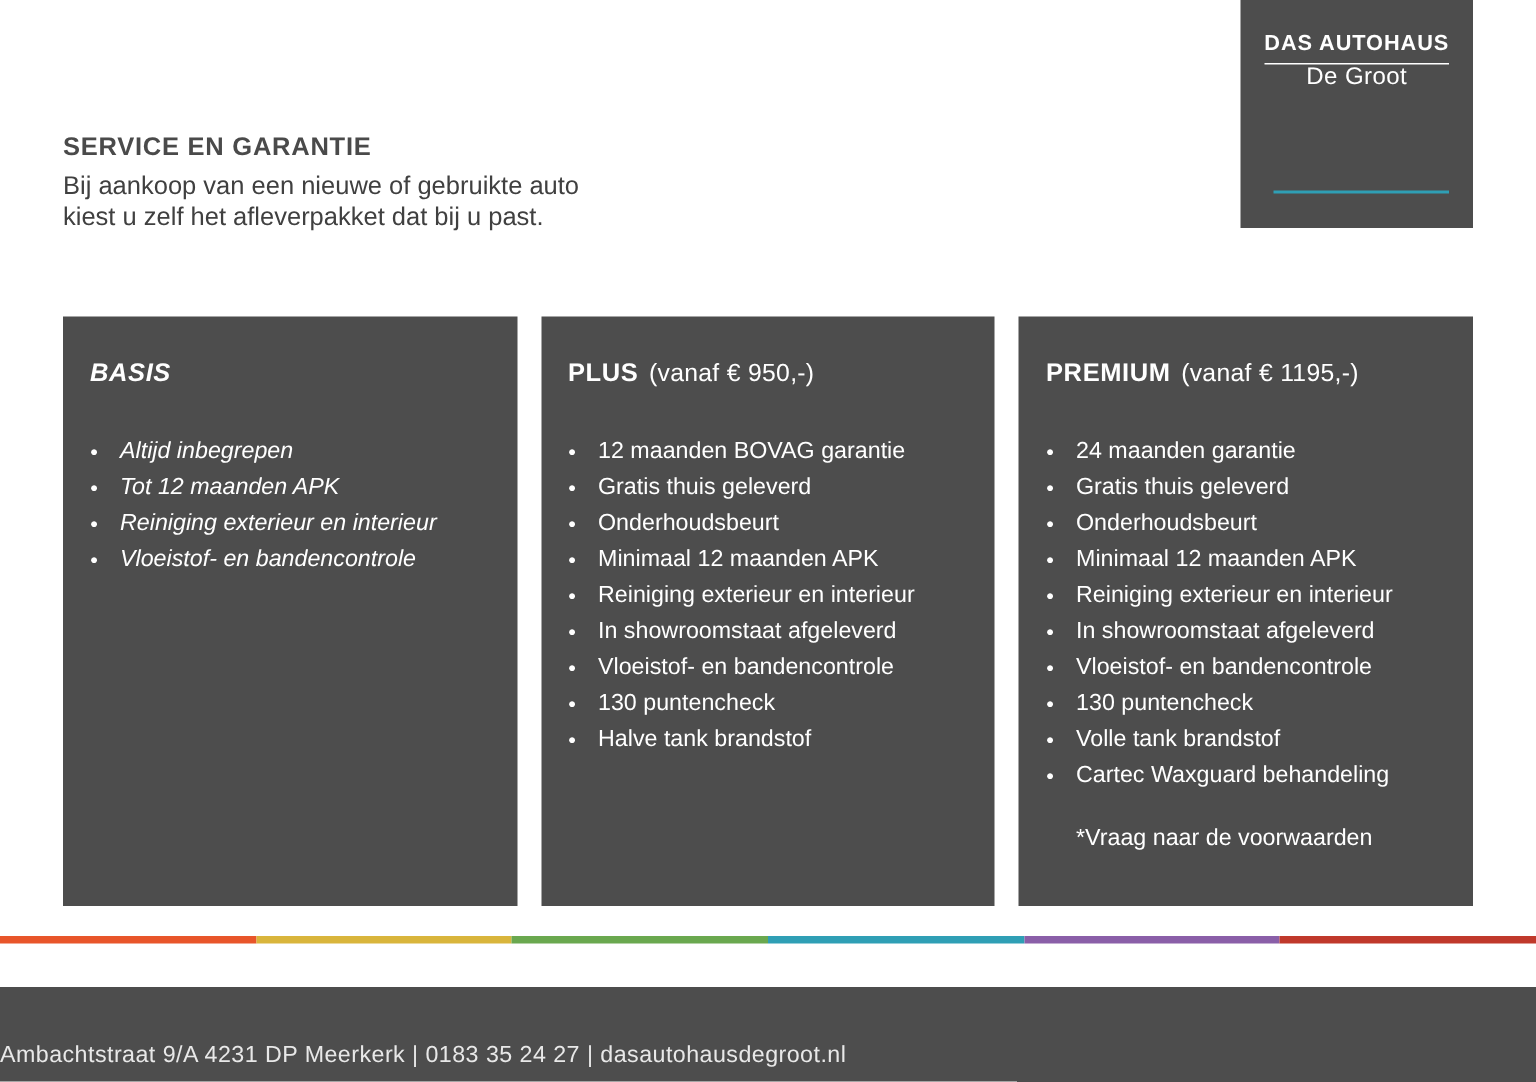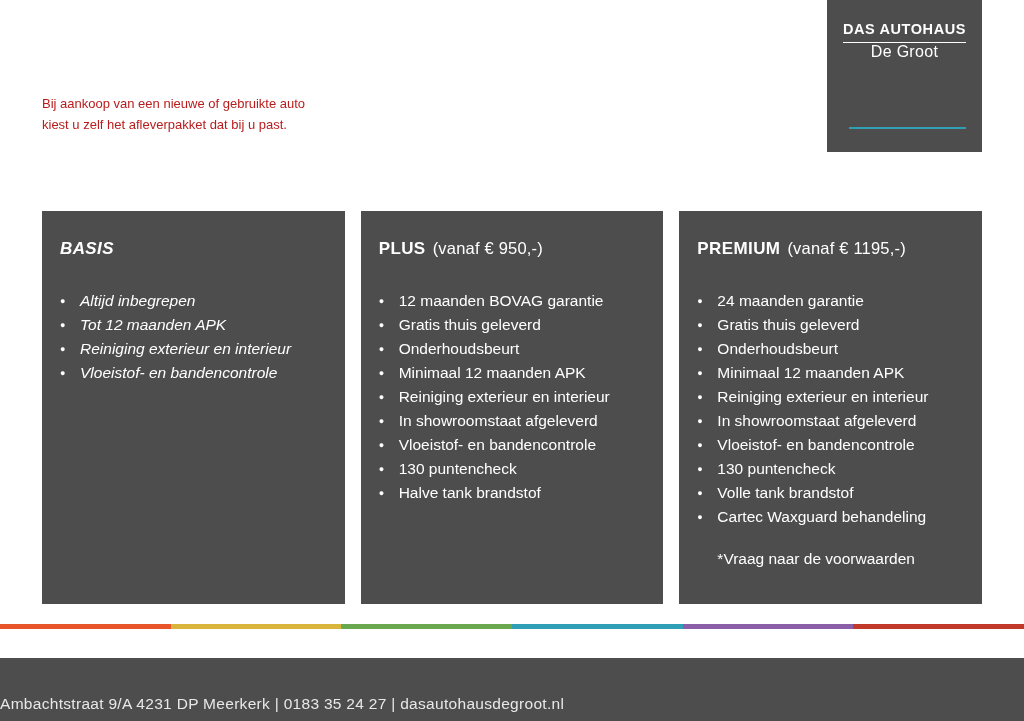--- a/index.html
+++ b/index.html
@@ -66,24 +66,24 @@
   }
   .heading h1 {
     margin: 0;
     font-size: 17px;
     font-weight: 700;
     letter-spacing: 0.5px;
     color: #4a4a4a;
   }
   .heading p {
     margin: 5px 0 0 0;
-    font-size: 13px;
+    font-size: 17px;
     line-height: 21px;
     font-weight: 400;
-    color: #b91c1c;
+    color: #404040;
   }
 
   
   .packages {
     position: absolute;
     left: 42px;
     top: 211px;
     width: 940px;
     display: flex;
     gap: 16px;
@@ -184,20 +184,21 @@
 
 <div class="page">
 
   <div class="logo-block">
     <div class="logo-title">DAS AUTOHAUS</div>
     <div class="logo-sub">De Groot</div>
     <div class="logo-rule" style="background: rgb(47, 159, 181);"></div>
   </div>
 
   <div class="heading">
+    <h1>SERVICE EN GARANTIE</h1>
     <p>
       <span>Bij aankoop van een nieuwe of gebruikte auto</span><br>
       <span>kiest u zelf het afleverpakket dat bij u past.</span>
     </p>
   </div>
 
   <div class="packages">
 
     <div class="pkg basis">
       <div class="pkg-title">

